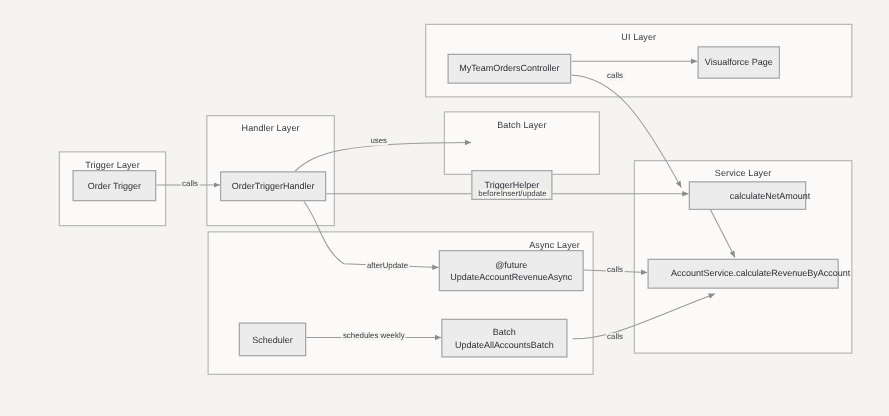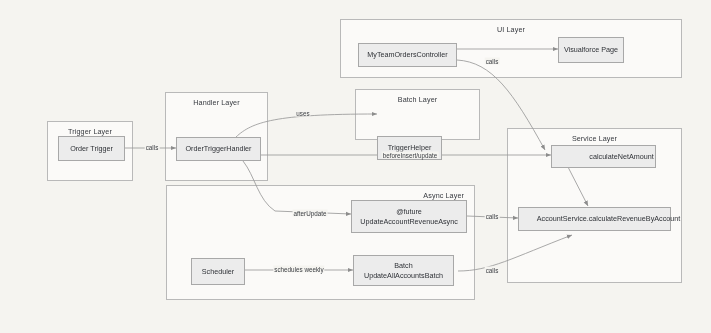--- a/index.html
+++ b/index.html
@@ -140,21 +140,21 @@
 
   <div class="node" style="left:191px;top:258px;width:54px;height:27px;">
     <span>Scheduler</span>
   </div>
 
   <div class="node" style="left:353px;top:255px;width:101px;height:31px;">
     <span>Batch</span>
     <span class="l2">UpdateAllAccountsBatch</span>
   </div>
 
-  <div class="node" style="left:551px;top:145px;width:105px;height:23px;padding-left:40px;">
+  <div class="node" style="left:551px;top:145px;width:94px;height:23px;padding-left:40px;">
     <span>calculateNetAmount</span>
   </div>
 
   <div class="node" style="left:518px;top:207px;width:153px;height:24px;padding-left:32px;">
     <span>AccountService.calculateRevenueByAccount</span>
   </div>
 
   <div class="edge-label" style="left:152px;top:147px;">calls</div>
 
   <div class="edge-label" style="left:303px;top:113px;">uses</div>

